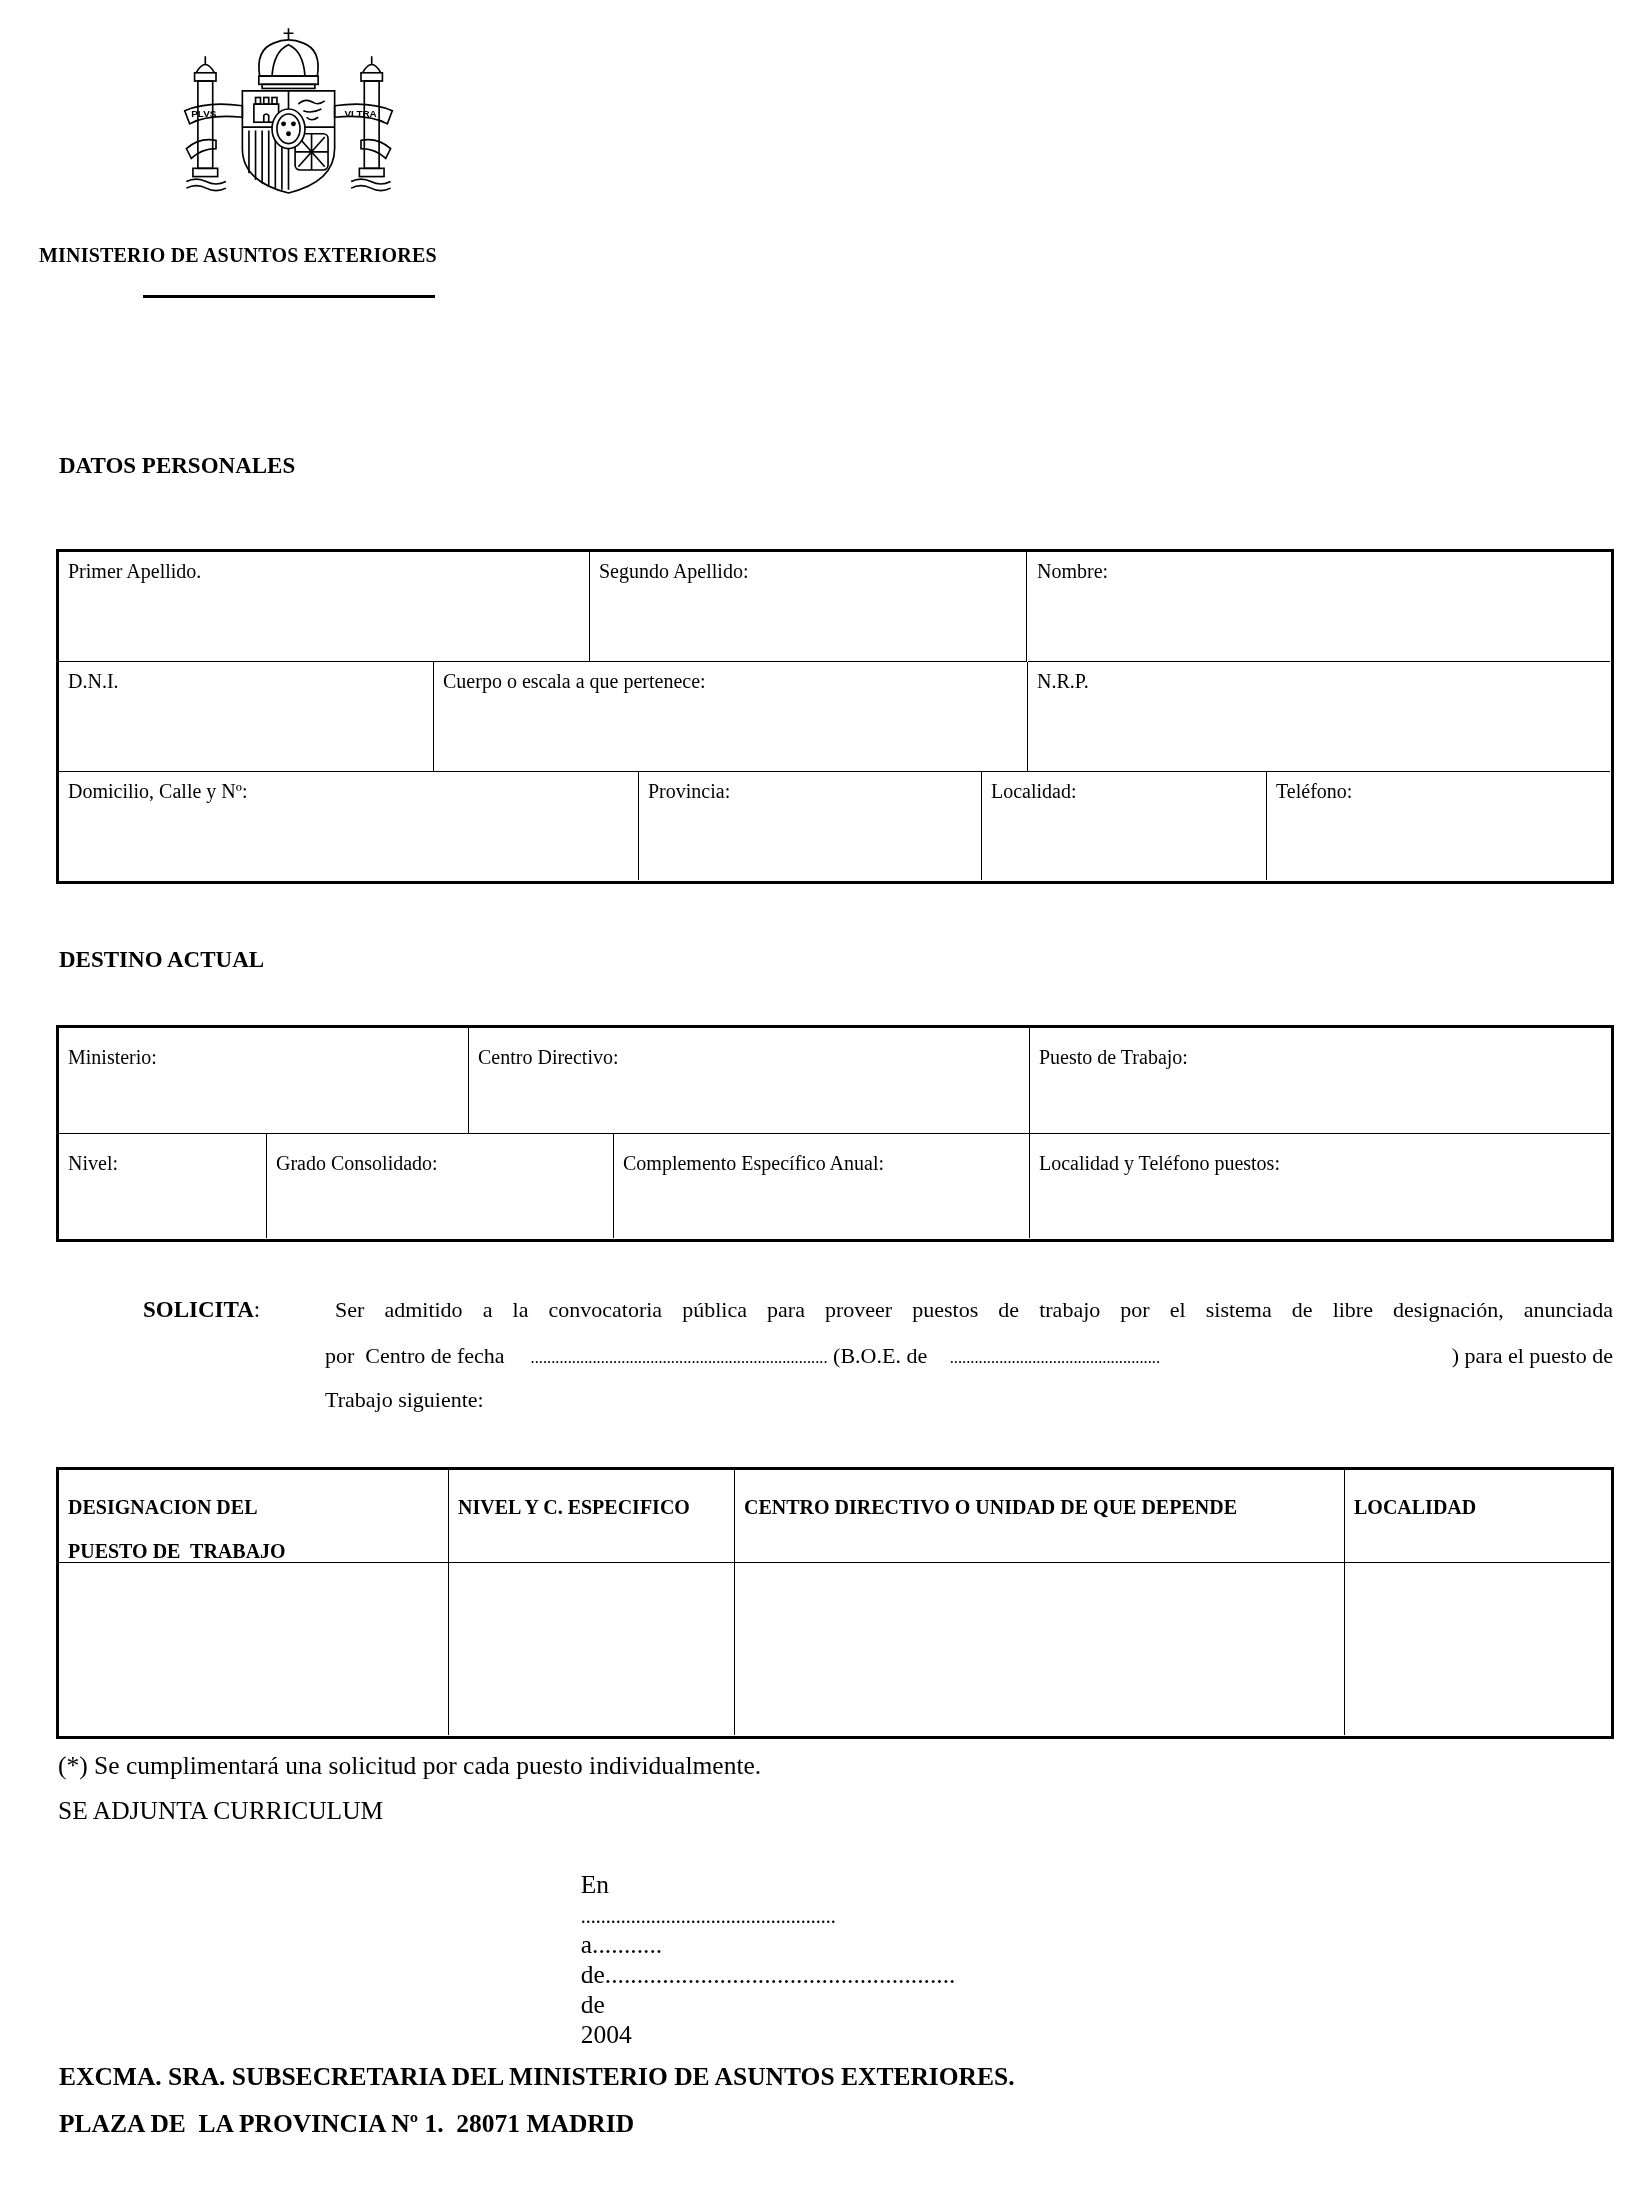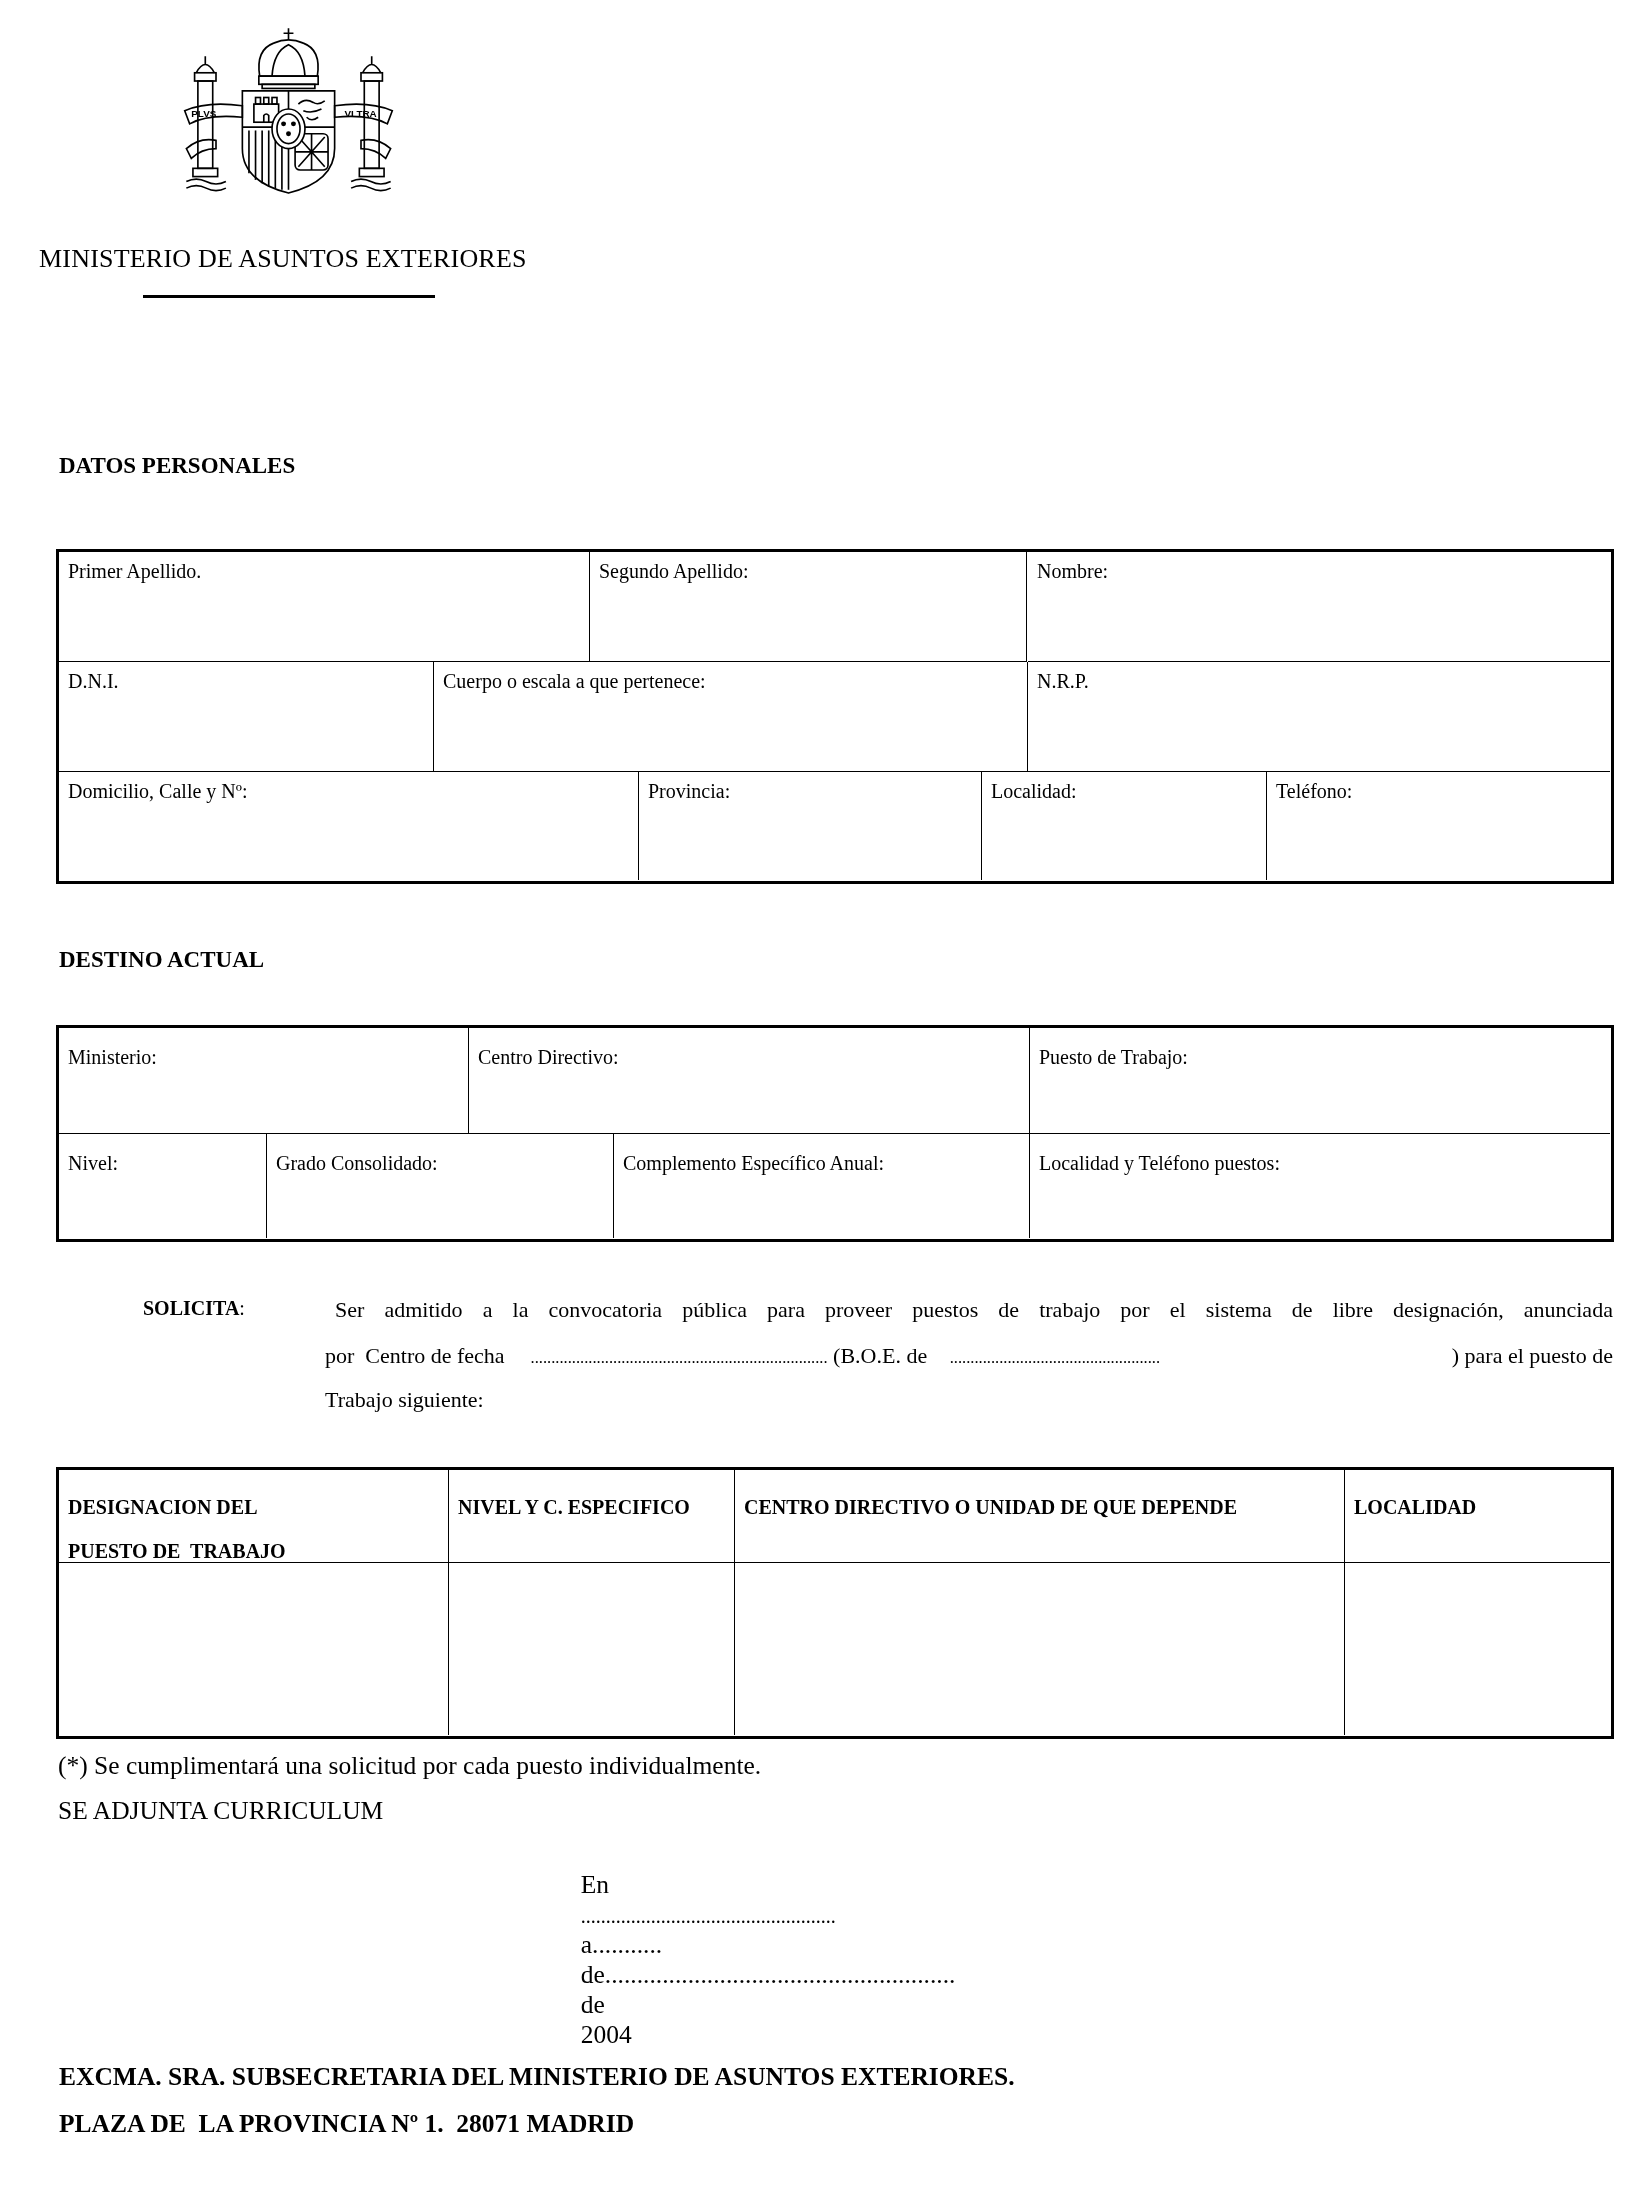--- a/index.html
+++ b/index.html
@@ -3,42 +3,42 @@
   <meta charset="utf-8">
   <style>
     html, body { margin: 0; padding: 0; background: #ffffff; }
     body {
       width: 1648px; height: 2205px; position: relative; overflow: hidden;
       font-family: "Liberation Serif", "DejaVu Serif", serif; color: #000;
     }
     .abs { position: absolute; }
     .crest { left: 183px; top: 25px; width: 211px; height: 173px; }
     .ministry-title {
-      left: 39px; top: 244px; font-size: 26px; font-weight: normal; white-space: nowrap;
+      left: 39px; top: 244px; font-size: 20px; font-weight: bold; white-space: nowrap;
       letter-spacing: 0.2px;
       text-align: center;
     }
     .title-rule { left: 143px; top: 295px; width: 292px; height: 2.5px; background: #000; }
     .section-heading { font-size: 23px; font-weight: bold; white-space: nowrap; }
 
     
     .form-table {
       position: absolute; box-sizing: border-box;
       border: 2.5px double #000;
       outline: 0.8px solid #000; outline-offset: 0.8px;
     }
     .cell {
       position: absolute; box-sizing: border-box;
       border-right: 1.6px solid #000; border-bottom: 1.6px solid #000;
       padding: 8.2px 0 0 9px; font-size: 20px; white-space: nowrap;
       cursor: text;
     }
     .cell.last-col { border-right: none; }
     .cell.last-row { border-bottom: none; }
-    .solicita-label { font-size: 20px; font-weight: bold; }
+    .solicita-label { font-size: 23px; font-weight: bold; }
     .para-line { font-size: 22px; white-space: nowrap; }
     .justify-line { display: flex; justify-content: space-between; }
     .note { font-size: 25.5px; white-space: nowrap; }
     .addressee { font-size: 25.5px; font-weight: bold; white-space: nowrap; }
   </style>
 </head>
 <body>
 
 <div class="abs crest">
   <svg width="211" height="173" viewBox="0 0 256 210" fill="none" stroke="#000" stroke-width="2">

